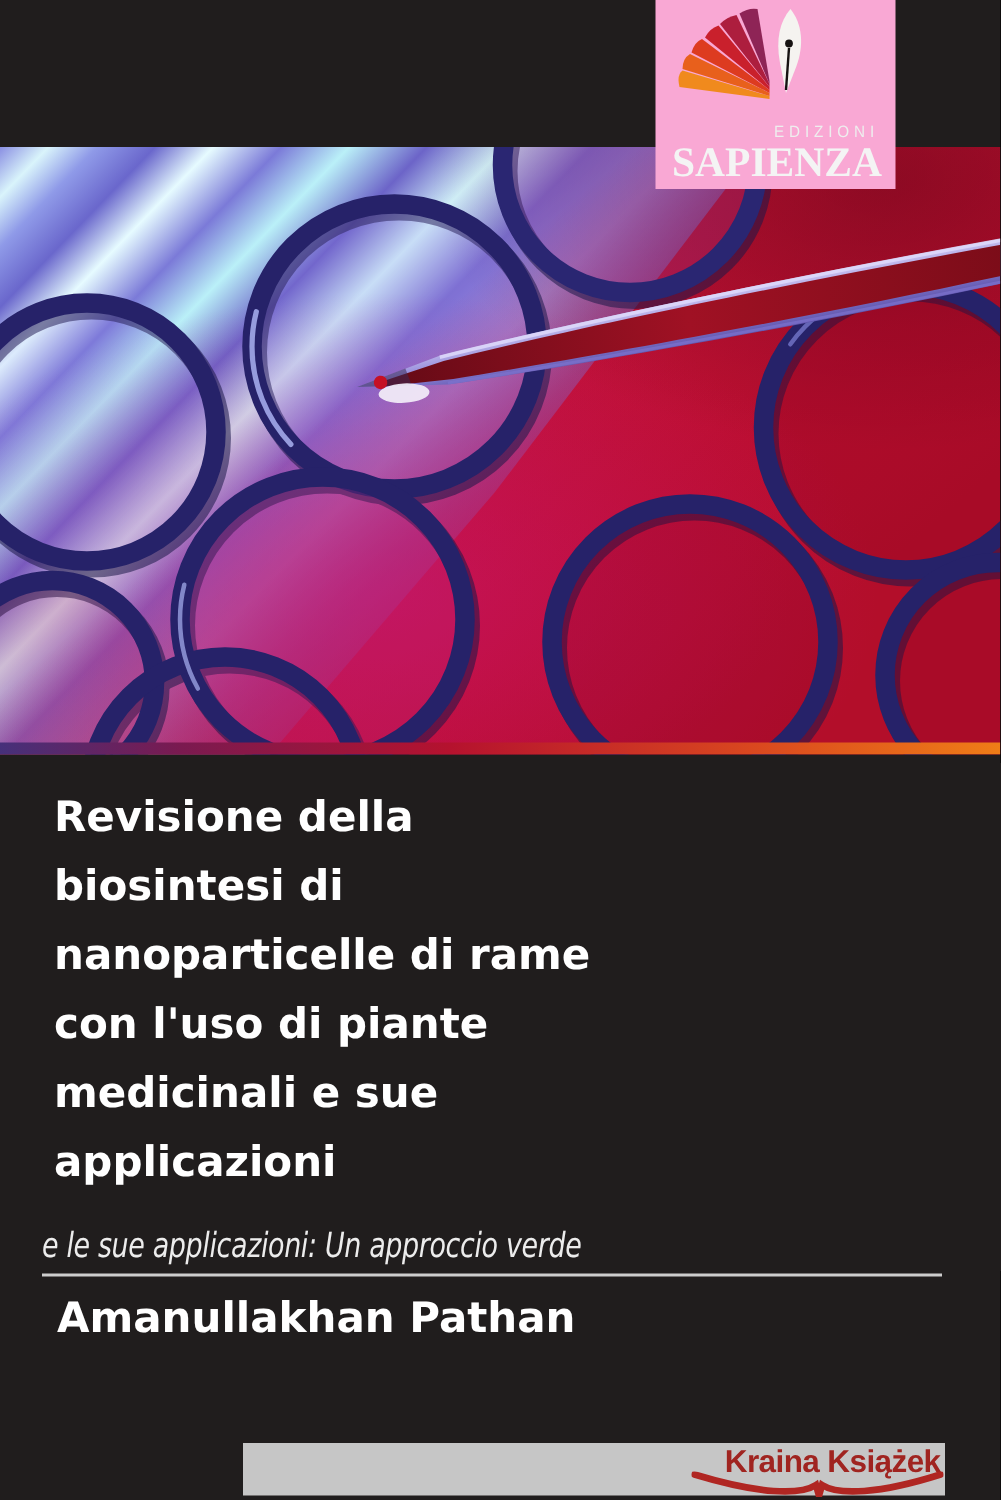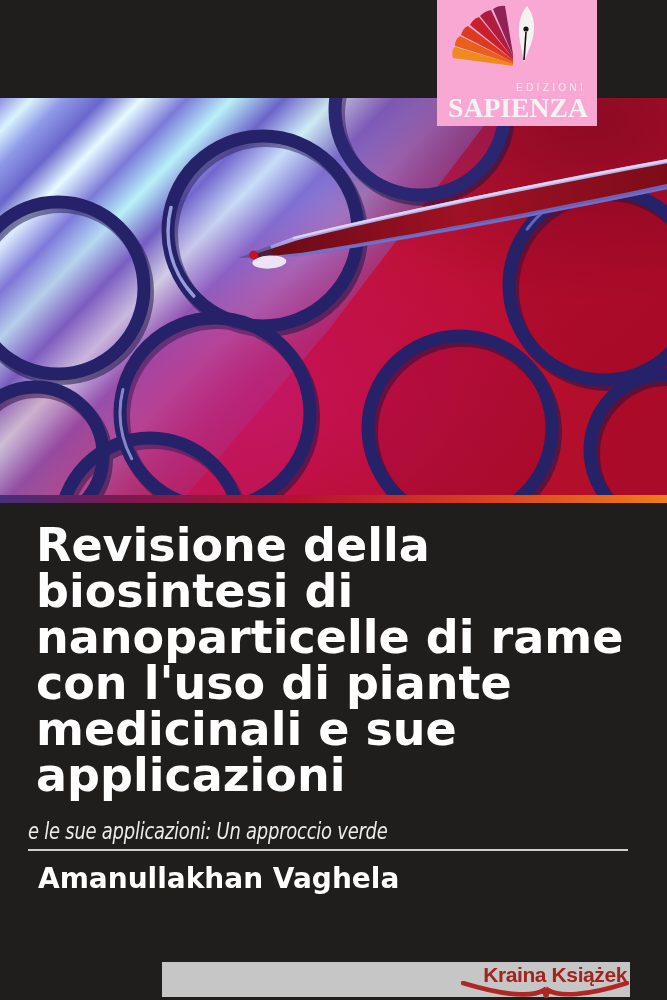--- a/index.html
+++ b/index.html
@@ -2,21 +2,21 @@
 <html><head>
 <meta charset="utf-8">
 <style>
   html,body{margin:0;padding:0;background:#000;}
   .cover{position:relative;width:667px;height:1000px;background:#201d1d;overflow:hidden;
          font-family:"DejaVu Sans","Liberation Sans",sans-serif;}
   .artwork{position:absolute;left:0;top:98px;width:667px;height:405px;display:block;}
   .logo-box{position:absolute;left:437px;top:0;width:160px;height:126px;background:#f9a8d4;}
   .logo-box svg{display:block;}
   .title{position:absolute;left:36px;top:522px;margin:0;width:606px;color:#fff;
-         font-size:46px;line-height:46px;font-weight:700;white-space:pre-line;}
+         font-size:28px;line-height:46px;font-weight:700;white-space:pre-line;}
   .subtitle{position:absolute;left:28px;top:818px;margin:0;color:#ececec;font-size:23px;
             font-style:italic;font-weight:400;letter-spacing:-0.3px;
             transform:scaleX(0.78);transform-origin:left top;white-space:nowrap;}
   .divider{position:absolute;left:28px;top:849px;width:600px;height:2px;background:#cdcdcd;}
   .authors{position:absolute;left:38px;top:861px;color:#fff;font-size:28px;line-height:35px;font-weight:700;}
   .watermark{position:absolute;left:162px;top:962px;width:468px;height:35px;background:#c6c6c6;}
   .watermark-label{position:absolute;right:3px;top:1px;font-size:21px;font-weight:700;color:#a02420;
                    font-family:"Liberation Sans",sans-serif;letter-spacing:-0.4px;white-space:nowrap;}
   .book-swoosh{position:absolute;right:1px;top:19px;display:block;}
 </style>
@@ -151,21 +151,21 @@
 
   <h1 class="title">Revisione della
 biosintesi di
 nanoparticelle di rame
 con l'uso di piante
 medicinali e sue
 applicazioni</h1>
   <p class="subtitle">e le sue applicazioni: Un approccio verde</p>
   <div class="divider"></div>
   <div class="authors">
-    <div>Amanullakhan Vaghela</div>
+    <div>Amanullakhan Pathan</div>
   </div>
 
   <div class="watermark">
     <span class="watermark-label">Kraina Książek</span>
     <svg class="book-swoosh" width="168" height="17" viewBox="0 0 168 17" xmlns="http://www.w3.org/2000/svg">
       <path d="M2,2 C45,15 72,16 83,9 L85,16 L87,9 C98,16 125,15 166,2" fill="none" stroke="#b02622" stroke-width="4.5" stroke-linecap="round"></path>
     </svg>
   </div>
 
 </div>

